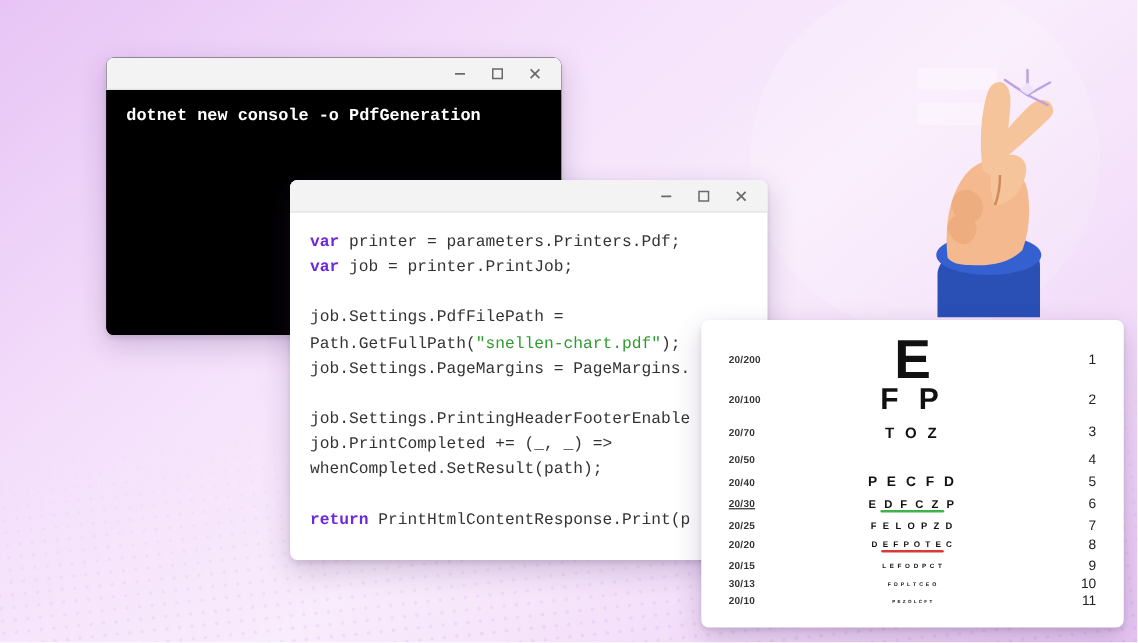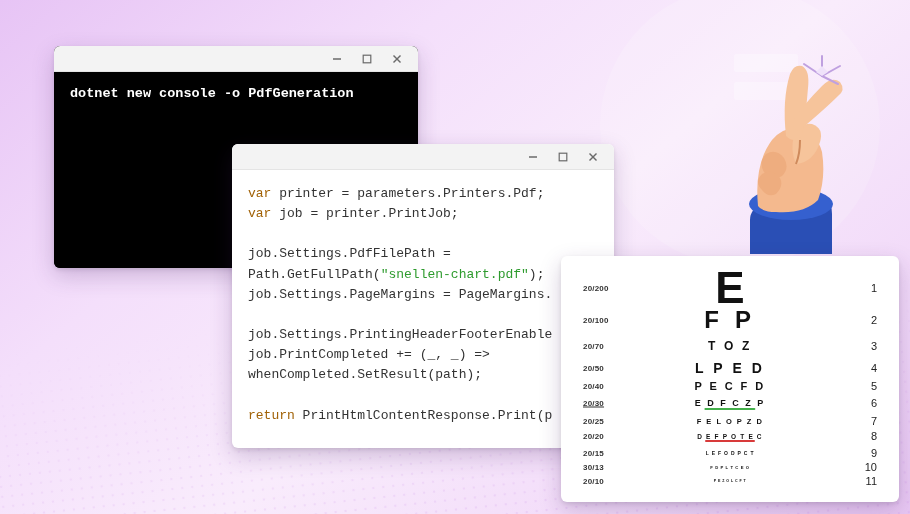--- a/index.html
+++ b/index.html
@@ -64,21 +64,21 @@
   .tb-btn {
     width: 30px; height: 22px;
     display: flex; align-items: center; justify-content: center;
     color: #6a6a6a;
     font-family: Consolas, monospace;
   }
   .tb-btn svg { display: block; }
 
   
   .term {
-    left: 54px; top: 46px;
+    left: 85px; top: 46px;
     width: 364px; height: 222px;
     background: #000;
   }
   .term .body {
     background: #000;
     color: #fff;
     font-family: Consolas, "Courier New", monospace;
     font-size: 13.5px;
     font-weight: 600;
     padding: 14px 16px;
@@ -94,21 +94,21 @@
   .code .body {
     padding: 14px 16px;
     font-family: Consolas, "Courier New", monospace;
     font-size: 13px;
     line-height: 1.55;
     color: #333;
     height: calc(100% - 26px);
     white-space: pre;
     overflow: hidden;
   }
-  .tok-kw   { color: #a16207; }
+  .tok-kw   { color: #6d28d9; font-weight: bold; }
   .tok-str  { color: #2e9b2e; }
   .tok-plain{ color: #333; }
 
   
   .chart {
     left: 542px; top: 256px;
     width: 338px; height: 246px;
     background: #fff;
     margin-left: 19px;
   }
@@ -249,21 +249,20 @@
         <div class="lcol" style="top: 32px;">20/200</div>
         <div class="letters" style="top: 32px; font-size: 44px; letter-spacing: 0em;">E</div>
         <div class="rcol" style="top: 32px;">1</div>
         <div class="lcol" style="top: 64px;">20/100</div>
         <div class="letters" style="top: 64px; font-size: 24px; letter-spacing: 0.2em;">F P</div>
         <div class="rcol" style="top: 64px;">2</div>
         <div class="lcol" style="top: 90px;">20/70</div>
         <div class="letters" style="top: 90px; font-size: 12px; letter-spacing: 0.22em;">T O Z</div>
         <div class="rcol" style="top: 90px;">3</div>
         <div class="lcol" style="top: 112px;">20/50</div>
-        <div class="letters" style="top: 112px; font-size: 14px; letter-spacing: 0.22em;">L P E D</div>
         <div class="rcol" style="top: 112px;">4</div>
         <div class="lcol" style="top: 130px;">20/40</div>
         <div class="letters" style="top: 130px; font-size: 11px; letter-spacing: 0.22em;">P E C F D</div>
         <div class="rcol" style="top: 130px;">5</div>
         <div class="lcol" style="top: 147px; text-decoration: underline;">20/30</div>
         <div class="letters" style="top: 147px; font-size: 9px; letter-spacing: 0.22em;">E D F C Z P</div>
         <div class="rcol" style="top: 147px;">6</div>
         <div class="rule" style="width: 51.3px; top: 151.95px; background: rgb(68, 176, 75);"></div>
         <div class="lcol" style="top: 165px;">20/25</div>
         <div class="letters" style="top: 165px; font-size: 7.5px; letter-spacing: 0.2em;">F E L O P Z D</div>

